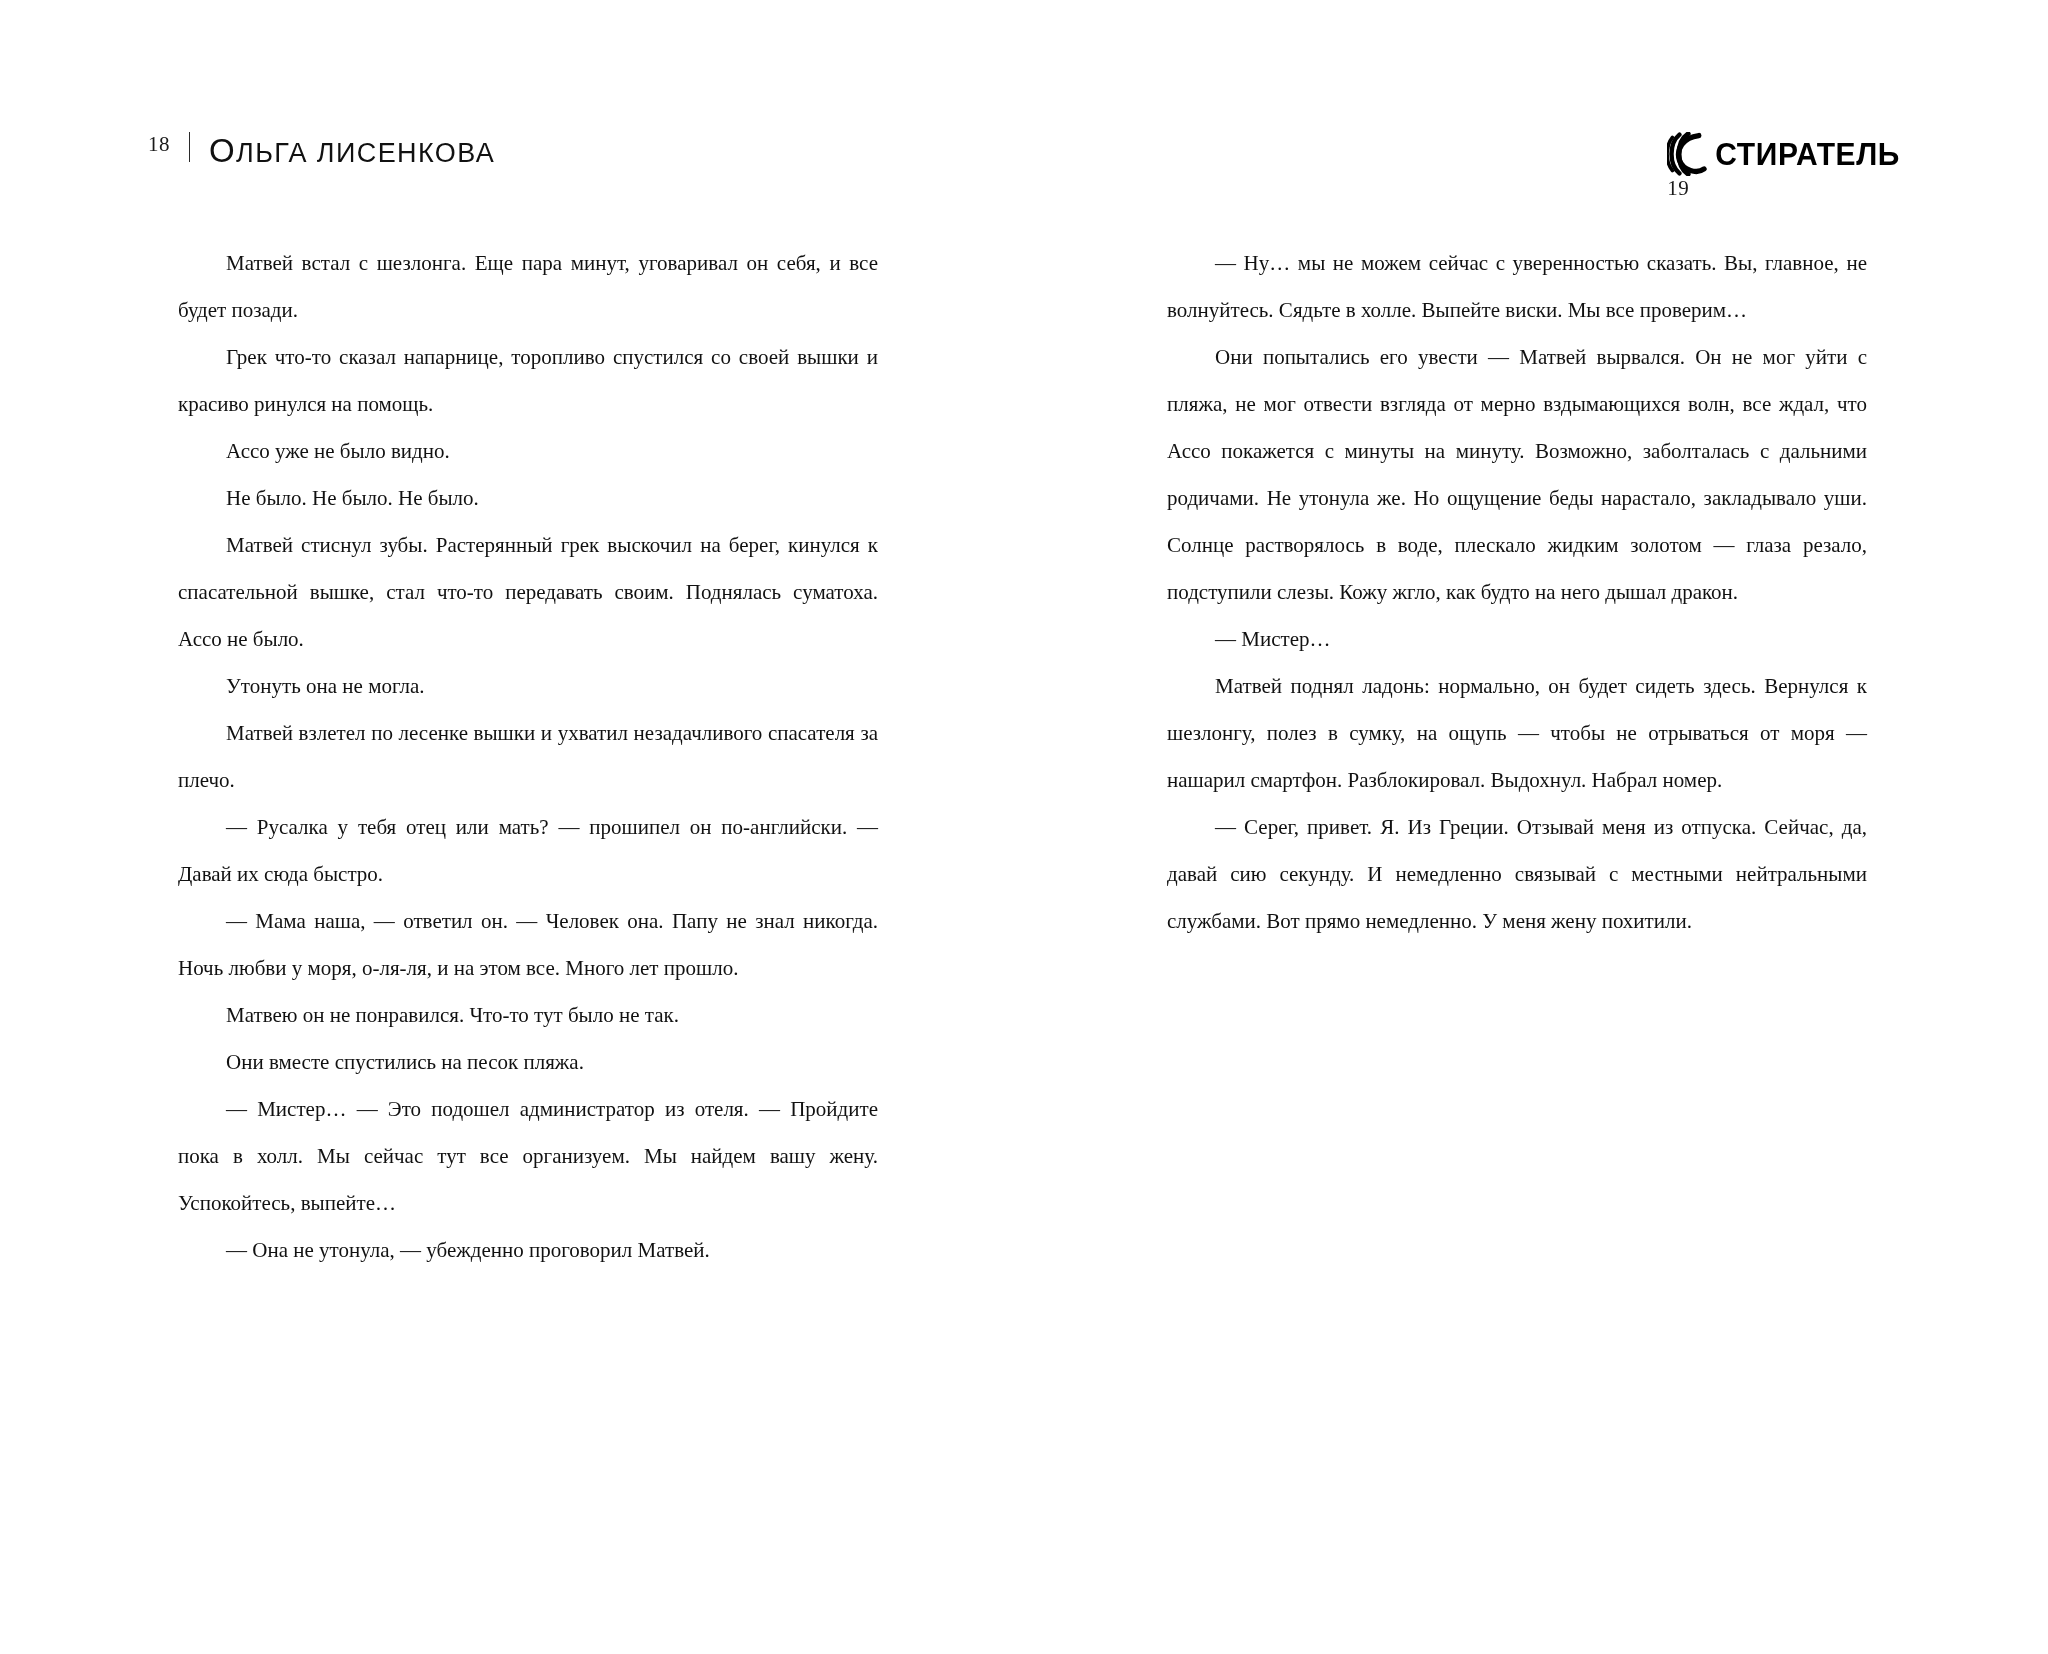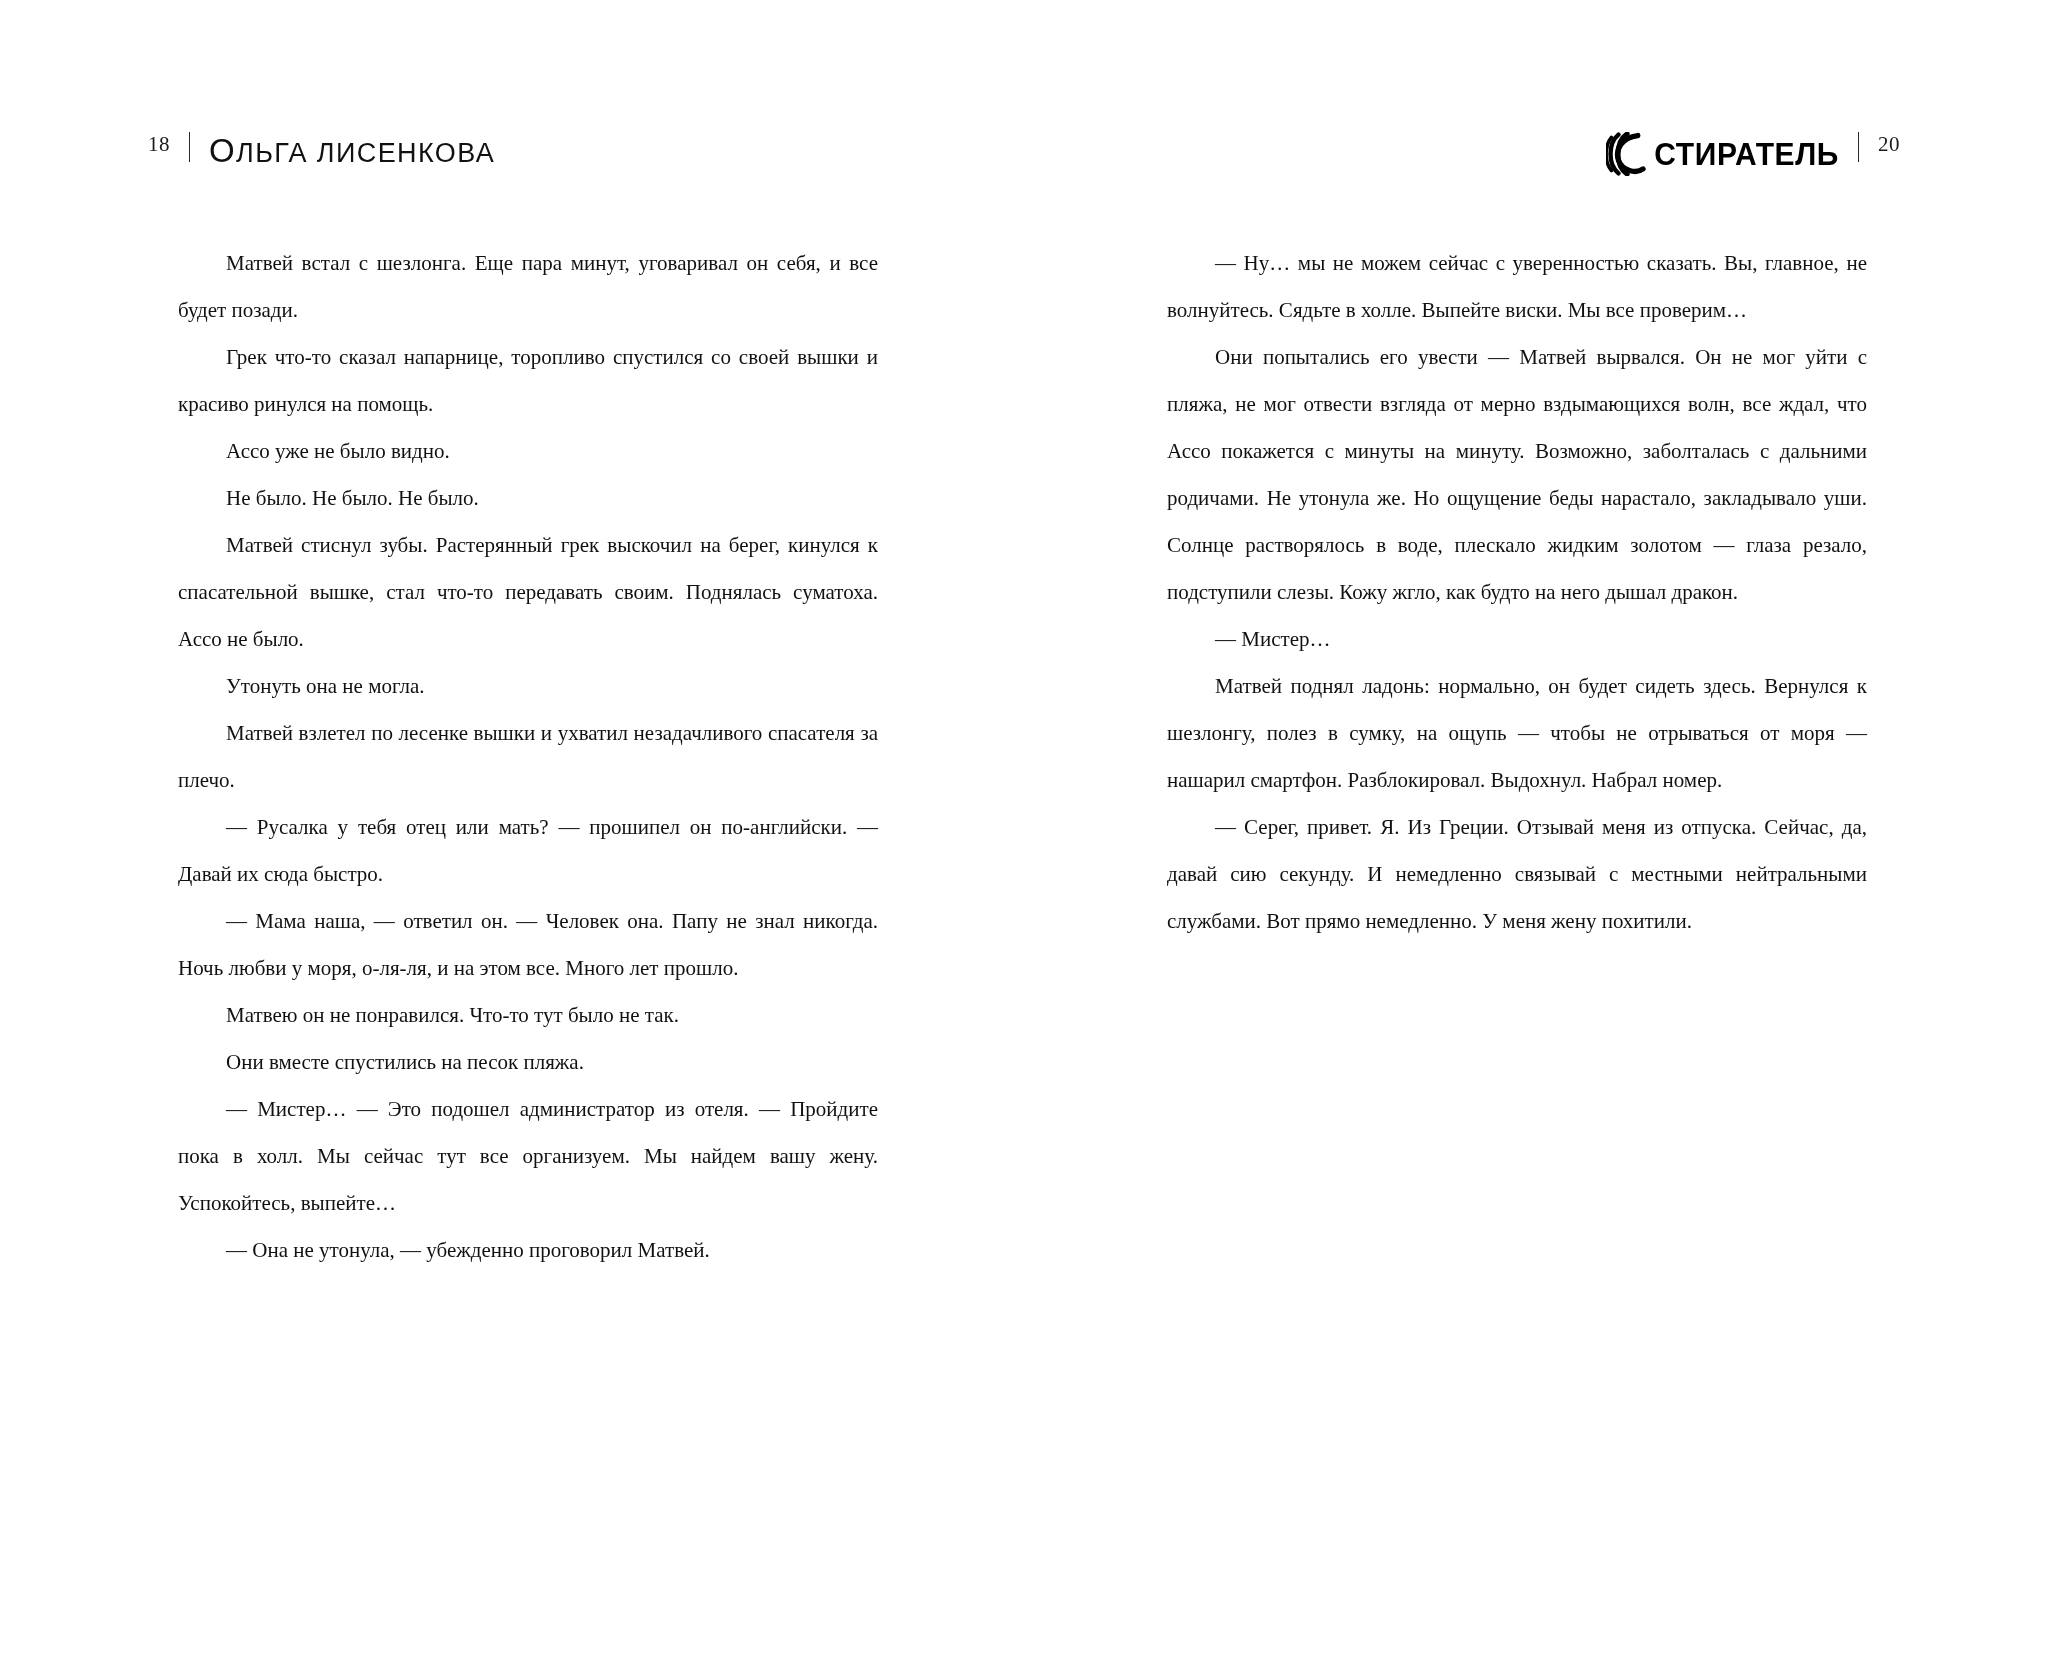--- a/index.html
+++ b/index.html
@@ -26,21 +26,21 @@
   
   .running-head {
     position: absolute;
     top: 132px;
     height: 44px;
     display: flex;
     align-items: flex-start;
     font-family: "Liberation Sans", "DejaVu Sans", sans-serif;
   }
   #head-left  { left: 148px; }
-  #head-right { right: 148px; }
+  #head-right { right: 148px; flex-direction: column; }
 
   .folio {
     font-size: 21px;
     letter-spacing: 0.5px;
     color: #1a1a1a;
     font-family: "Liberation Serif", "DejaVu Serif", serif;
   }
   .head-rule {
     width: 1px;
     height: 30px;
@@ -117,21 +117,21 @@
         <g fill="none" stroke="#000000" stroke-linecap="round">
           <path d="M6 6 C -2 16, -2 34, 6 44" stroke-width="4"></path>
           <path d="M14 3 C 2 13, 2 37, 14 47" stroke-width="5"></path>
           <path d="M24 2 C 10 11, 10 39, 24 48" stroke-width="5.5"></path>
           <path d="M36 4 C 18 6, 10 20, 14 32 C 18 44, 34 48, 42 42" stroke-width="6"></path>
         </g>
       </svg>
       <span class="series-title">Стиратель</span>
     </span>
     <span class="head-rule"></span>
-    <span class="folio">20</span>
+    <span class="folio">19</span>
   </div>
 
   <div class="page-col" id="col-left">
       <p>Матвей встал с шезлонга. Еще пара минут, уговаривал он себя, и все будет позади.</p>
       <p>Грек что-то сказал напарнице, торопливо спустился со своей вышки и красиво ринулся на помощь.</p>
       <p>Ассо уже не было видно.</p>
       <p>Не было. Не было. Не было.</p>
       <p>Матвей стиснул зубы. Растерянный грек выскочил на берег, кинулся к спасательной вышке, стал что-то передавать своим. Поднялась суматоха. Ассо не было.</p>
       <p>Утонуть она не могла.</p>
       <p>Матвей взлетел по лесенке вышки и ухватил незадачливого спасателя за плечо.</p>

